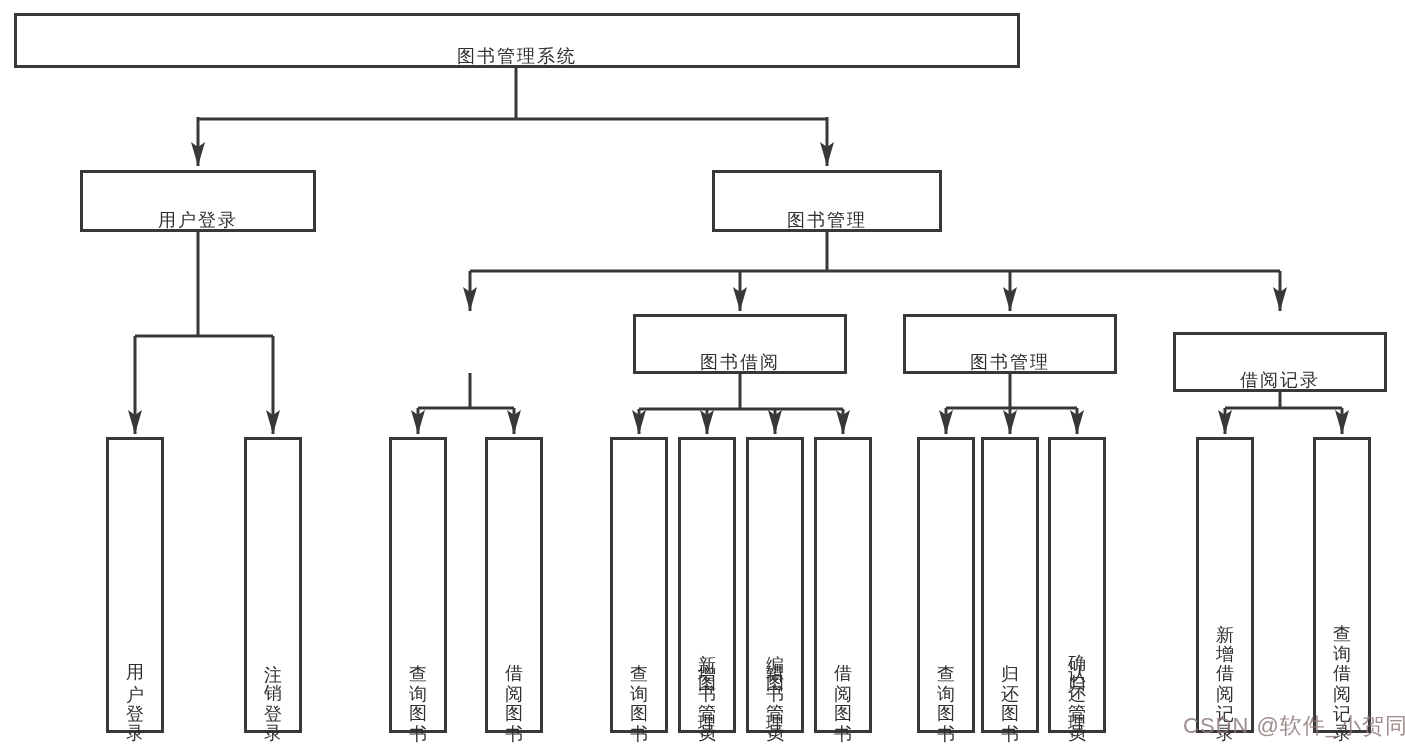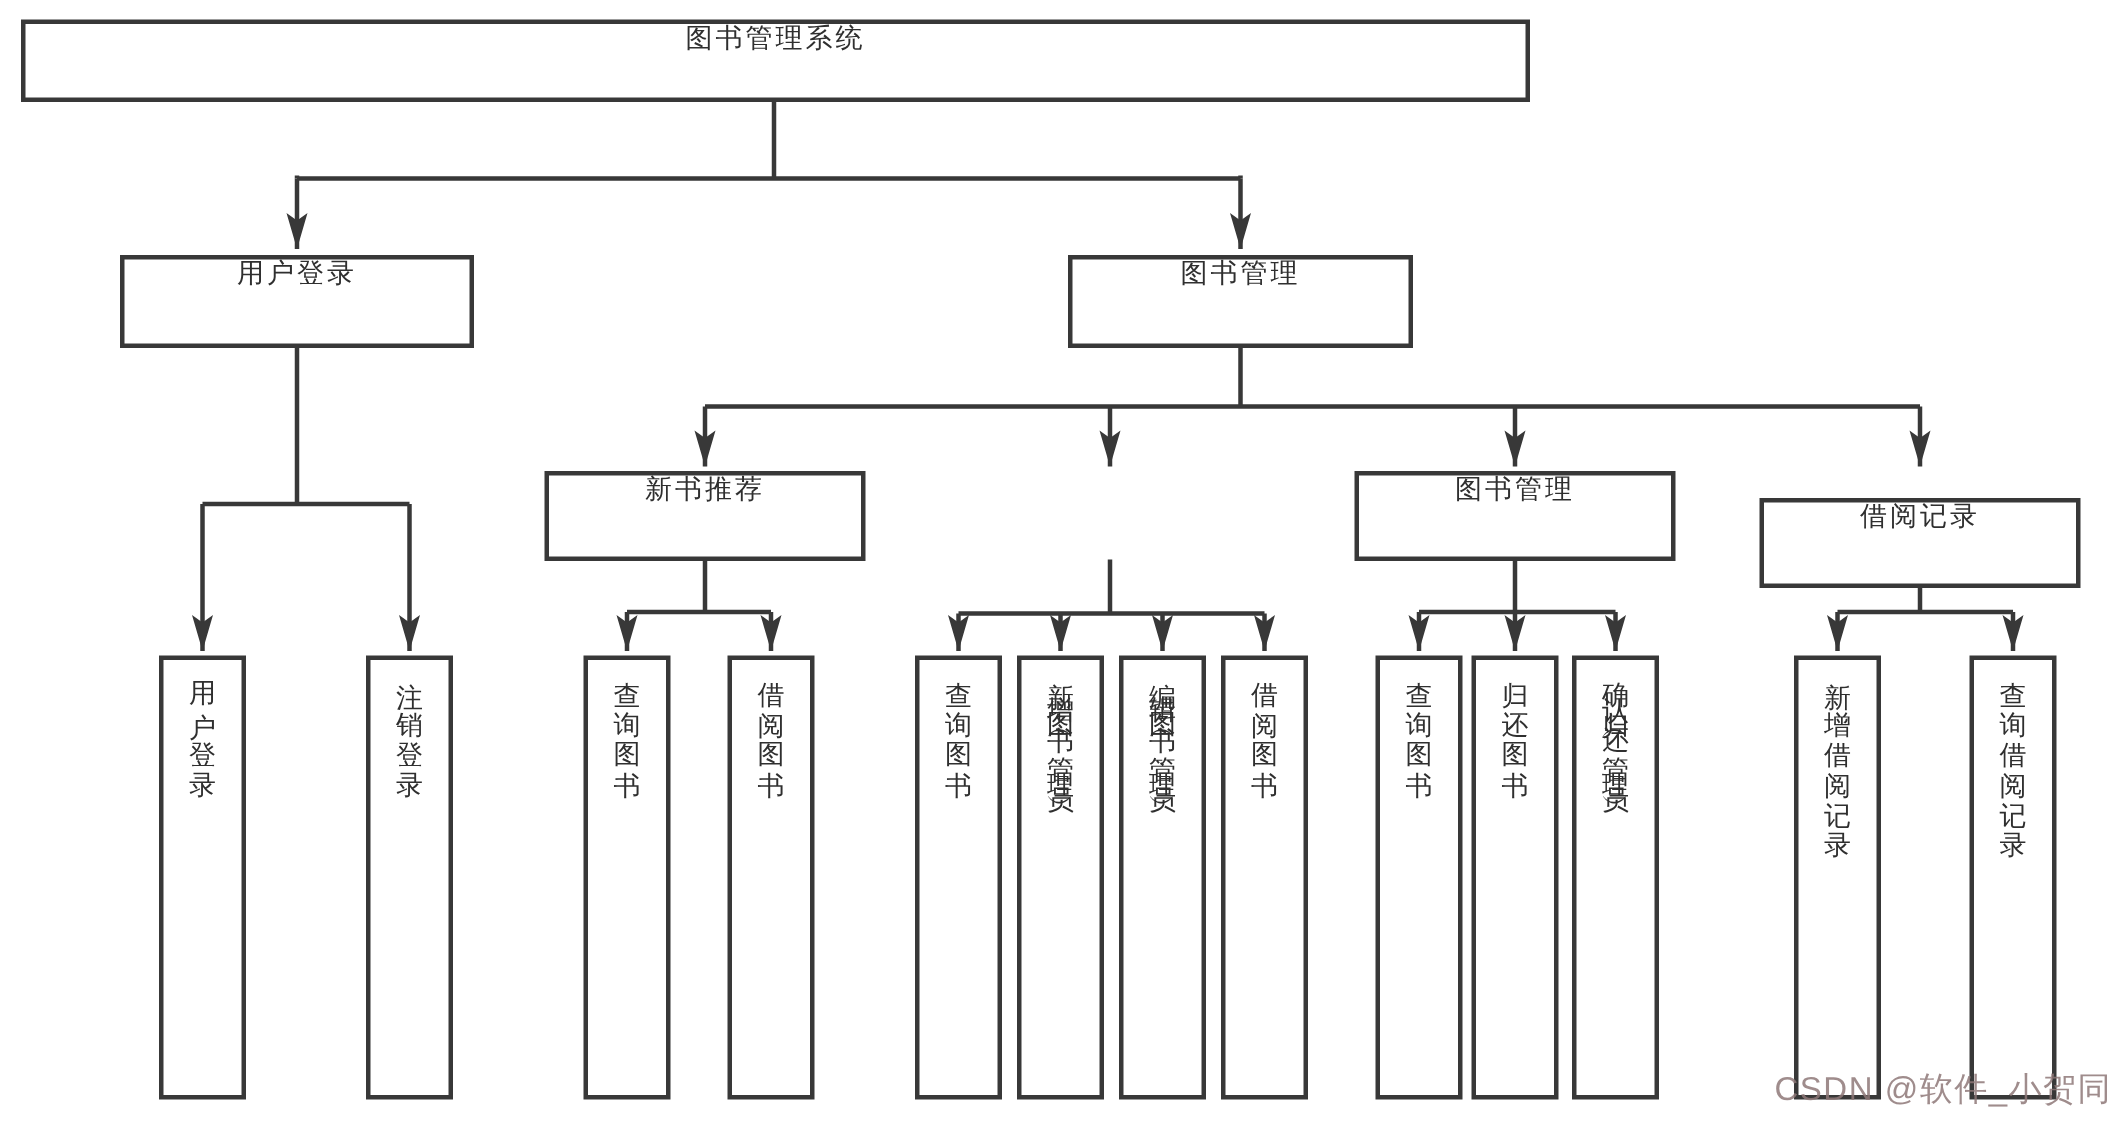--- a/index.html
+++ b/index.html
@@ -3,21 +3,21 @@
 <meta charset="utf-8">
 <style>
   html,body{margin:0;padding:0;background:#ffffff;}
   .canvas{
     position:relative;width:1405px;height:747px;background:#ffffff;overflow:hidden;
     font-family:"Liberation Sans","DejaVu Sans",sans-serif;
   }
   .wires{position:absolute;left:0;top:0;width:1405px;height:747px;}
   .node{
     position:absolute;box-sizing:border-box;background:#ffffff;
-    border:3px solid #383838;display:flex;align-items:flex-start;justify-content:center;
+    border:3px solid #383838;display:flex;align-items:flex-end;justify-content:center;
   }
   .hlabel{
     font-size:18px;color:#2f2f2f;letter-spacing:2px;white-space:nowrap;line-height:1;
   }
   .leaf{width:58px;height:296px;}
   .vtext{
     writing-mode:vertical-rl;text-orientation:mixed;
     font-size:18px;color:#2f2f2f;line-height:1;
   }
   .watermark{
@@ -77,22 +77,22 @@
     <span class="hlabel">图书管理系统</span>
   </div>
 
   <div class="node" style="left:80px;top:170px;width:236px;height:62px">
     <span class="hlabel">用户登录</span>
   </div>
   <div class="node" style="left:712px;top:170px;width:230px;height:62px">
     <span class="hlabel">图书管理</span>
   </div>
 
-  <div class="node" style="left:363px;top:314px;width:214px;height:60px">
-    <span class="hlabel">新书推荐</span>
+  <div class="node" style="left:633px;top:314px;width:214px;height:60px">
+    <span class="hlabel">图书借阅</span>
   </div>
   <div class="node" style="left:903px;top:314px;width:214px;height:60px">
     <span class="hlabel">图书管理</span>
   </div>
   <div class="node" style="left:1173px;top:332px;width:214px;height:60px">
     <span class="hlabel">借阅记录</span>
   </div>
 
   <div class="node leaf" style="left:106px;top:437px">
     <span class="vtext" style="letter-spacing: 20px;">用户登录</span>

